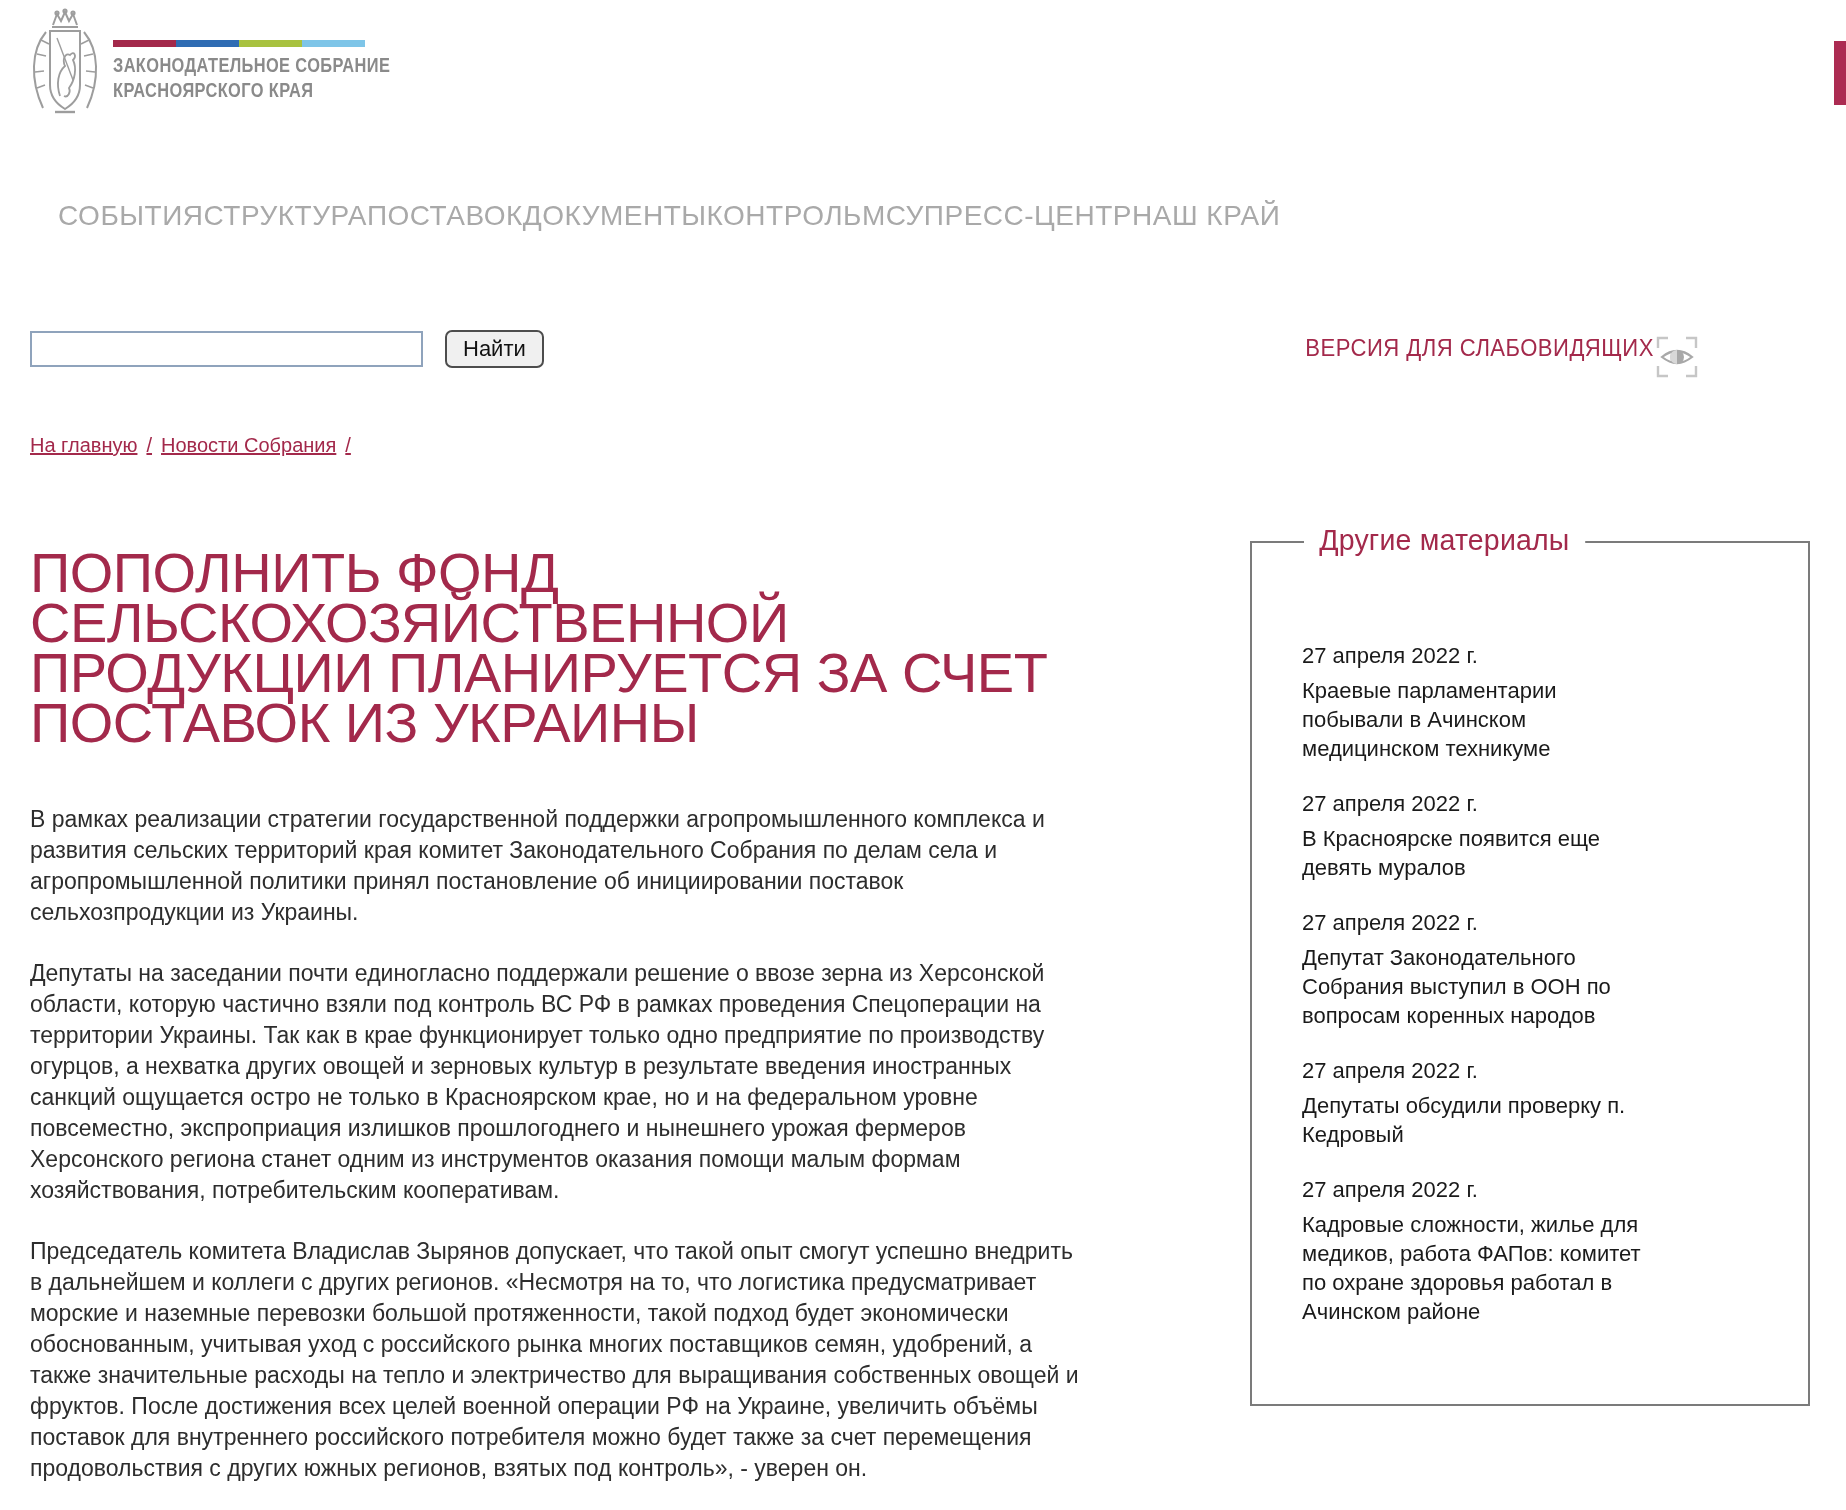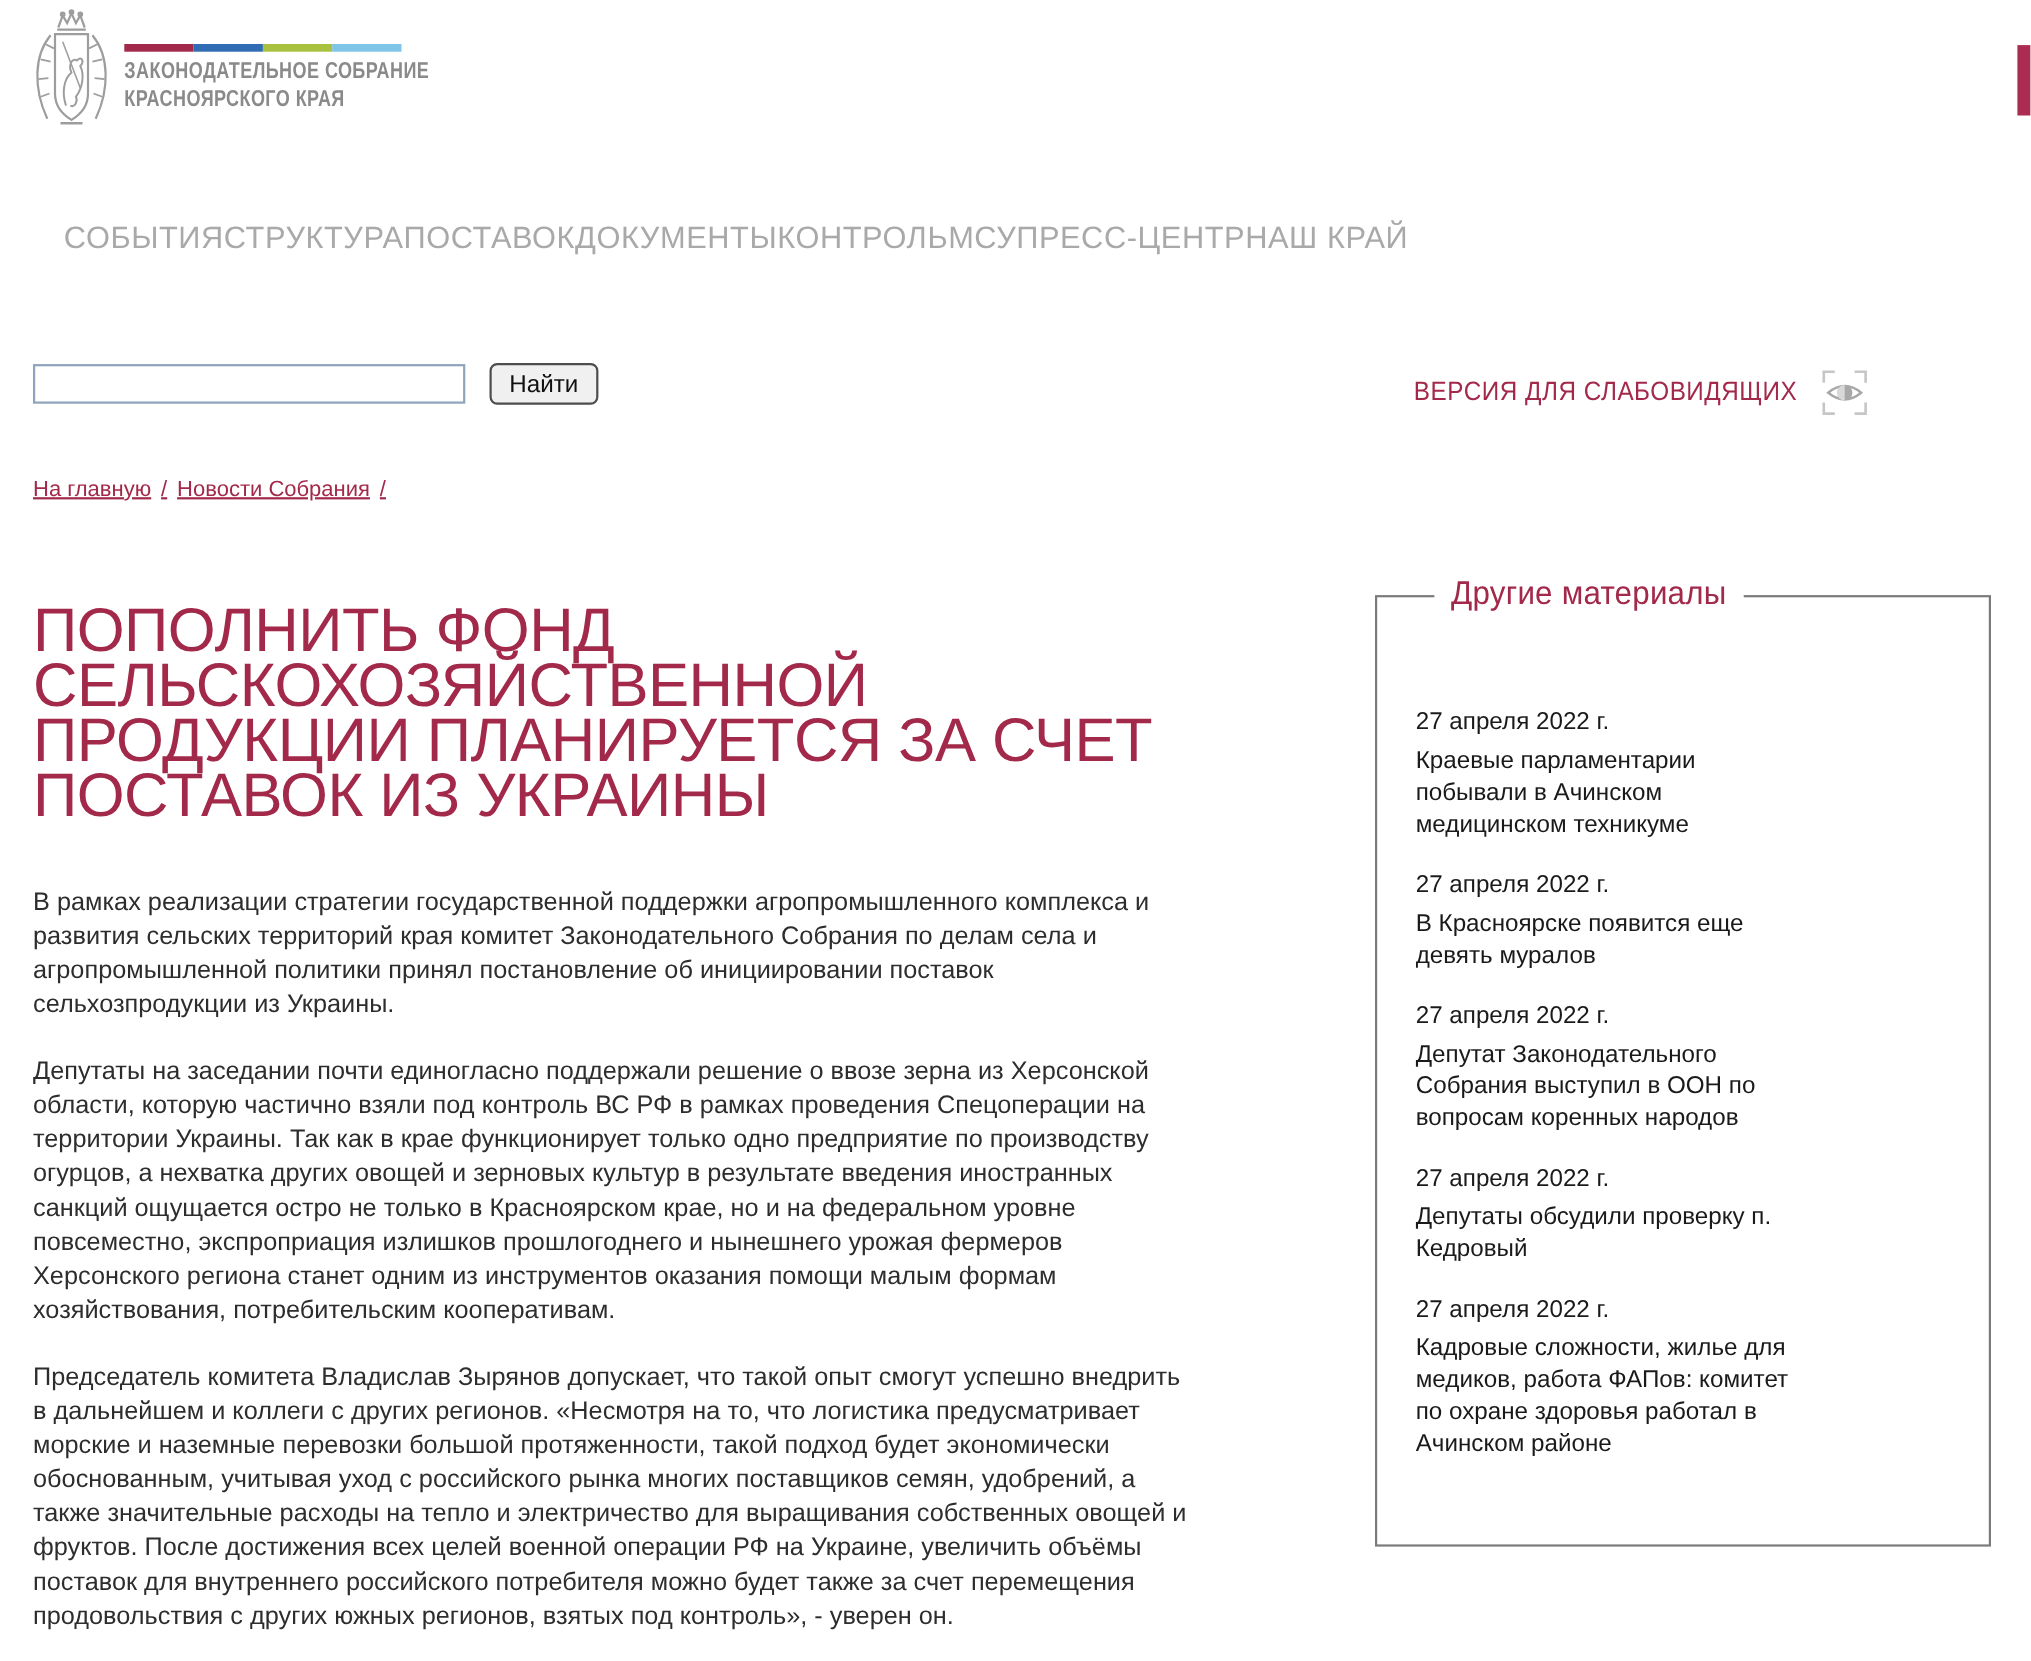--- a/index.html
+++ b/index.html
@@ -40,21 +40,21 @@
   .search-input{
     width:393px;height:36px;border:2px solid #8fa3bc;background:#fff;
     font-size:20px;padding:0 8px;outline:none;border-radius:0;
   }
   .search-btn{
     margin-left:10px;height:38px;padding:0 16px;font-size:22px;color:#111;
     background:#f0f0f0;border:2px solid #4d4d4d;border-radius:7px;cursor:pointer;
     font-family:"Liberation Sans",sans-serif;
   }
   .access-row{
-    position:absolute;top:334px;right:146px;display:flex;align-items:center;gap:20px;
+    position:absolute;top:334px;right:146px;display:flex;
   }
   .access-label{
     font-size:24px;letter-spacing:.5px;color:var(--accent);white-space:nowrap;
     transform:scaleX(.92);transform-origin:right center;
   }
   .access-icon{width:46px;height:46px;display:block;}
 
   
   .crumbs{
     position:absolute;left:30px;top:434px;font-size:20px;color:var(--accent);
@@ -71,21 +71,21 @@
   .article p{font-size:23px;line-height:31px;margin-top:30px;color:var(--body-ink);}
   .article p:first-of-type{margin-top:56px;}
   .signature{
     margin-top:26px;text-align:right;font-style:italic;font-size:21px;line-height:30px;
     color:var(--accent);
   }
 
   
   .sidebar{
     position:absolute;left:1250px;top:541px;width:560px;min-height:830px;
-    border:2px solid var(--border-gray);padding:100px 40px 50px 35px;
+    border:2px solid var(--border-gray);padding:100px 40px 50px 50px;
   }
   .sidebar-legend{
     position:absolute;top:-20px;left:52px;background:#fff;padding:0 16px;
     color:var(--accent);font-size:30px;letter-spacing:.2px;white-space:nowrap;
     transform:scaleX(.95);transform-origin:left center;
   }
   .sb-item{margin-bottom:28px;width:352px;}
   .sb-date{font-size:22px;color:#1a1a1a;margin-bottom:7px;}
   .sb-link{font-size:22px;line-height:29px;color:#1a1a1a;display:block;}
 </style>

